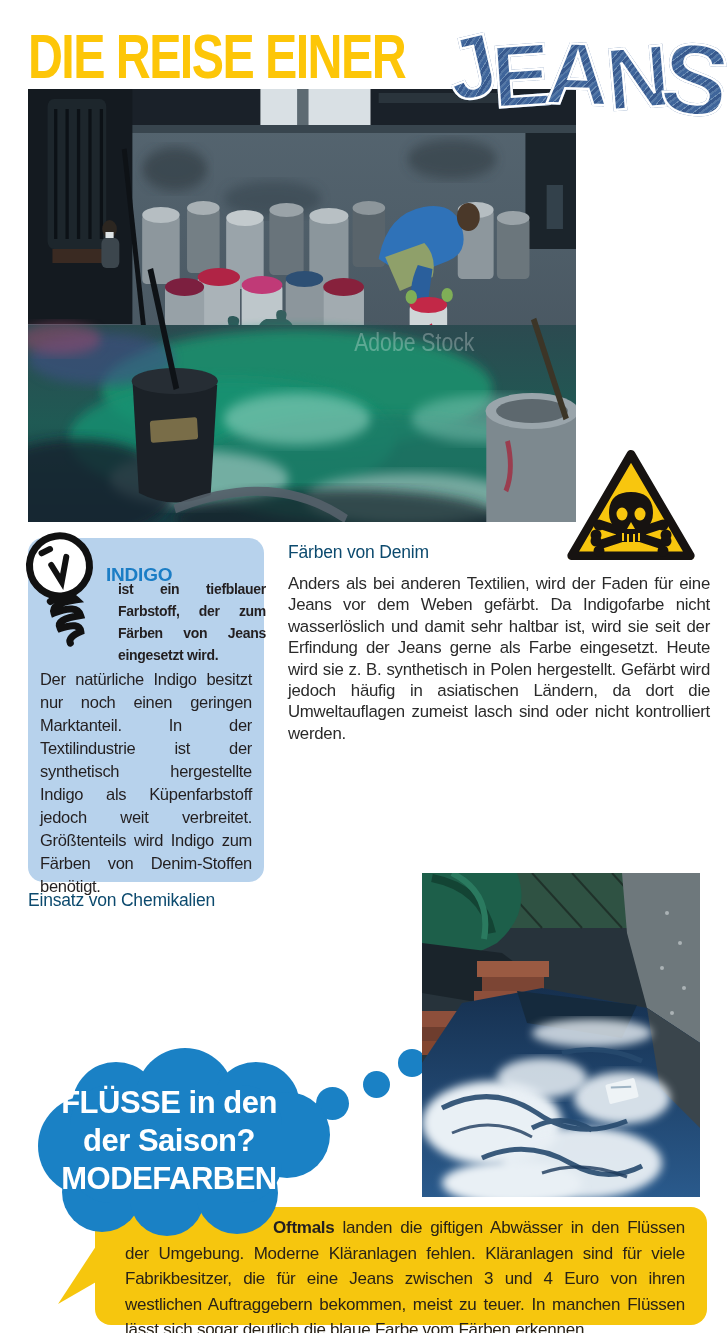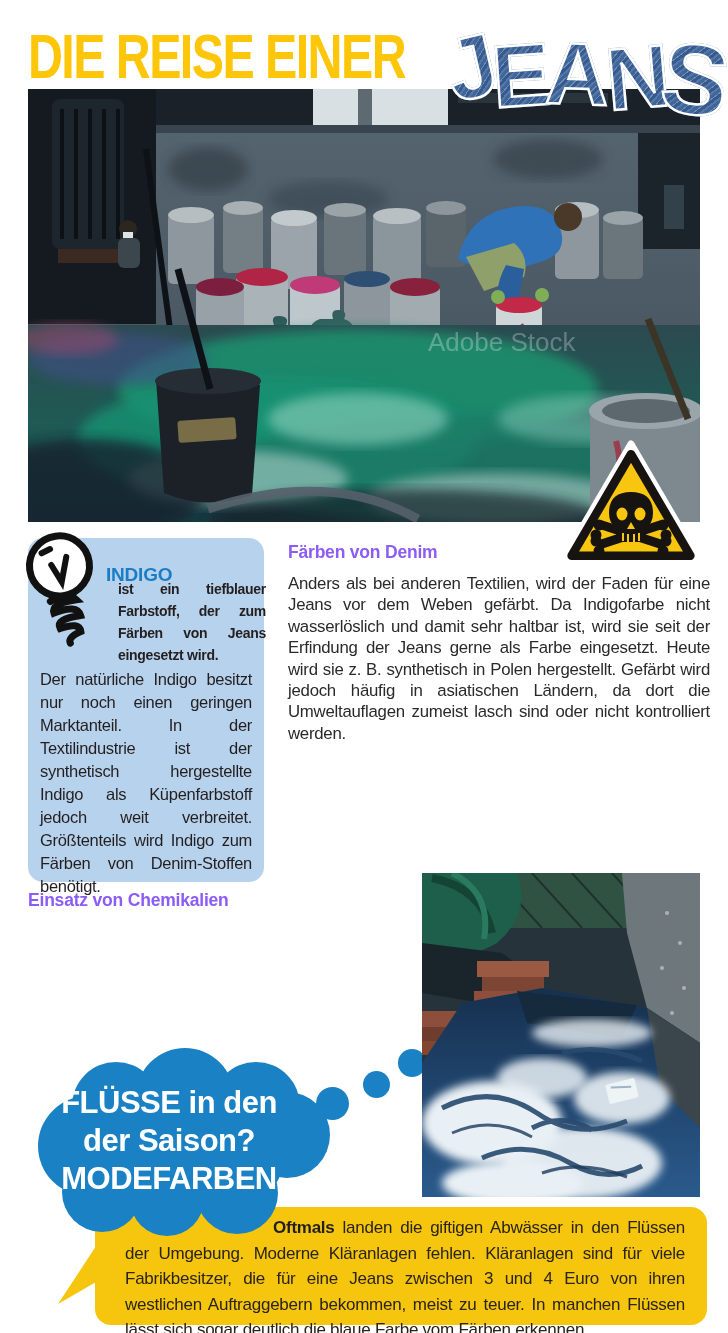--- a/index.html
+++ b/index.html
@@ -21,21 +21,21 @@
     -webkit-text-stroke:2.5px #ffffff;
     letter-spacing:-4px;
   }
   .title-jeans span:nth-child(1){transform:rotate(-13deg) translateY(6px);}
   .title-jeans span:nth-child(2){transform:rotate(-4deg) translateY(14px);}
   .title-jeans span:nth-child(3){transform:rotate(2deg) translateY(12px);}
   .title-jeans span:nth-child(4){transform:rotate(-5deg) translateY(16px);}
   .title-jeans span:nth-child(5){font-size:100px;transform:rotate(8deg) translateY(22px);}
 
   
-  .photo-main{position:absolute;left:28px;top:89px;width:672px;height:433px;z-index:2;}
+  .photo-main{position:absolute;left:28px;top:89px;width:548px;height:433px;z-index:2;}
   .photo-waste{position:absolute;left:422px;top:873px;width:278px;height:324px;z-index:2;}
   .photo-main svg,.photo-waste svg{display:block;width:100%;height:100%;}
 
   
   .warn{position:absolute;left:552px;top:434px;width:158px;height:138px;z-index:5;}
 
   
   .indigo-box{
     position:absolute;left:28px;top:538px;width:236px;height:344px;
     background:#b7d2ec;border-radius:15px;z-index:1;
@@ -52,21 +52,21 @@
   }
   .indigo-body{
     position:absolute;left:40px;top:668px;width:212px;z-index:3;
     font-size:16.5px;line-height:23px;font-weight:normal;color:#231f20;
     text-align:justify;margin:0;letter-spacing:-0.3px;
   }
   .bulb{position:absolute;left:10px;top:524px;width:100px;height:132px;z-index:4;}
 
   
   .col-right{position:absolute;left:288px;top:542px;width:422px;z-index:1;}
-  .h-section{font-size:17.5px;font-weight:bold;margin:0 0 10px 0;color:#8b5cf6;letter-spacing:-0.2px;}
+  .h-section{font-size:17.5px;font-weight:normal;margin:0 0 10px 0;color:#0c4a6e;letter-spacing:-0.2px;}
   .body-p{font-size:16.8px;line-height:21.4px;margin:0 0 12px 0;text-align:justify;color:#2a2a2a;letter-spacing:-0.25px;}
 
   
   .chem{position:absolute;left:28px;top:890px;width:386px;z-index:1;}
 
   
   .cloud-part{position:absolute;background:#1a81c5;border-radius:50%;z-index:4;}
   .cloud-text{
     position:absolute;left:40px;top:1084px;width:258px;z-index:5;
     text-align:center;color:#ffffff;font-weight:bold;font-size:31px;line-height:38px;

